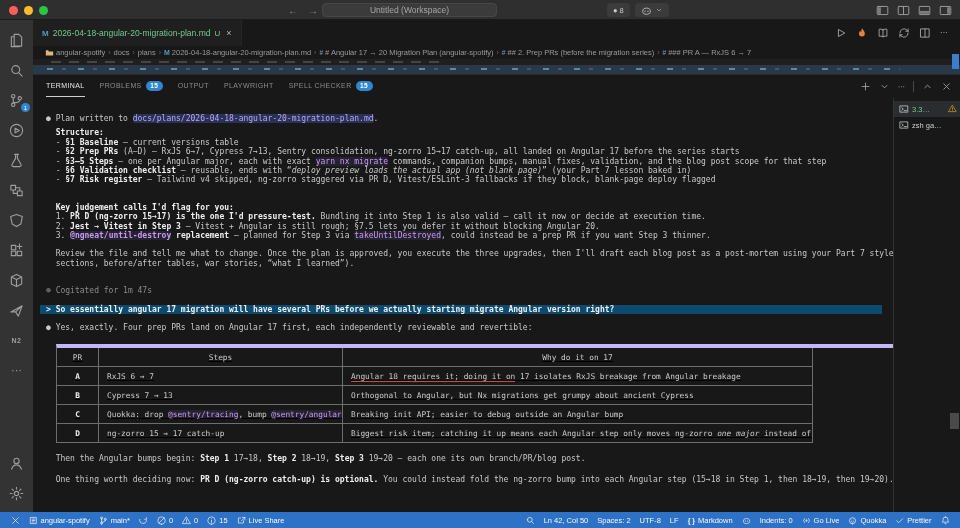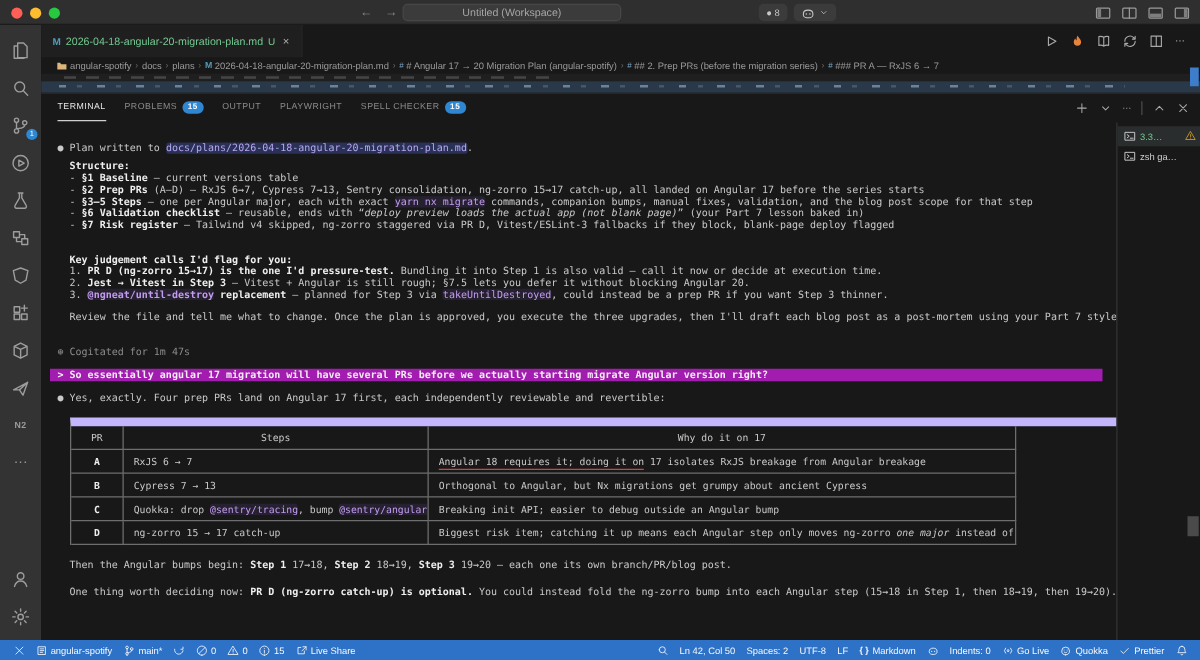--- a/index.html
+++ b/index.html
@@ -63,32 +63,32 @@
   .panel-tab { display:flex; align-items:center; gap:4px; font-size:7px; letter-spacing:.4px; color:#8b8b8b;
     margin-right:15px; height:22px; border-bottom:1px solid transparent; }
   .panel-tab.active { color:#e7e7e7; border-bottom-color:#cfcfcf; }
   .badge { background:#2f86d1; color:#fff; font-size:6.5px; border-radius:8px; padding:1.5px 4.5px; font-weight:bold; }
   .panel-actions { margin-left:auto; display:flex; align-items:center; gap:8px; color:#a8a8a8; }
   .pa-sep { width:1px; height:11px; background:#4a4a4a; }
 
   .panel-body { flex:1; min-height:0; display:flex; }
   .term-wrap { flex:1; min-width:0; position:relative; padding:16px 0 0 13px; overflow:hidden; }
   .term-line { font-family:"DejaVu Sans Mono", monospace; font-size:8px; line-height:9.4px; color:#c9c9c9; white-space:pre; }
-  .term-line.hl { background:#a21caf; width:842px; margin-left:-6px; padding-left:6px; }
+  .term-line.hl { background:#0c4a6e; width:842px; margin-left:-6px; padding-left:6px; }
   .f-bold { font-weight:bold; color:#efefef; }
   .f-italic { font-style:italic;text-align:center; }
   .f-code { color:#c39cf0; background:rgba(130,95,200,.14); border-radius:2px; }
   .f-dim { color:#8b8b8b; }
   .f-path { color:#b9a8f2; background:#2a3157; border-radius:2px; }
   .f-redline { border-bottom:1px solid #d1453f; padding-bottom:.5px; }
   .gap { width:1px; }
 
   .term-table { display:grid; grid-template-columns:42px 244px 470px; width:886px; margin-left:10px;
-    border-top:7px solid #c4b5fd; border-left:1px solid #6e6e6e;
-    font-family:"DejaVu Sans Mono", monospace; font-size:7.8px; }
+    border-top:4px solid #c4b5fd; border-left:1px solid #6e6e6e;
+    font-family:"DejaVu Sans Mono", monospace; font-size:7.8px;text-decoration:underline; }
   .tcell { border-right:1px solid #6e6e6e; border-bottom:1px solid #6e6e6e; padding:5px 8px 4px 8px;
     color:#c9c9c9; line-height:9px; white-space:pre; overflow:hidden; }
   .tcell.hdr { text-align:center; }
   .tcell.prc { text-align:center; font-weight:bold; color:#efefef; }
 
   .term-scrollbar { position:absolute; right:1px; top:393px; width:9px; height:16px; background:#4a4a4a; }
 
   .term-sidebar { width:67px; flex:none; border-left:1px solid #333; padding-top:3px; background:#181818; }
   .ts-item { display:flex; align-items:center; gap:3px; height:16px; padding:0 3px 0 5px; font-size:7.5px; color:#cfcfcf; }
   .ts-item.selected { background:#2a2d2e; }
@@ -407,20 +407,21 @@
               <div class="term-line"><span>  - </span><span class="f-bold">§3–5 Steps</span><span> — one per Angular major, each with exact </span><span class="f-code">yarn nx migrate</span><span> commands, companion bumps, manual fixes, validation, and the blog post scope for that step</span></div>
               <div class="term-line"><span>  - </span><span class="f-bold">§6 Validation checklist</span><span> — reusable, ends with “</span><span class="f-italic">deploy preview loads the actual app (not blank page)</span><span>” (your Part 7 lesson baked in)</span></div>
               <div class="term-line"><span>  - </span><span class="f-bold">§7 Risk register</span><span> — Tailwind v4 skipped, ng-zorro staggered via PR D, Vitest/ESLint-3 fallbacks if they block, blank-page deploy flagged</span></div>
               <div class="gap" style="height:18px"></div>
               <div class="term-line"><span>  </span><span class="f-bold">Key judgement calls I'd flag for you:</span></div>
               <div class="term-line"><span>  1. </span><span class="f-bold">PR D (ng-zorro 15→17) is the one I'd pressure-test.</span><span> Bundling it into Step 1 is also valid — call it now or decide at execution time.</span></div>
               <div class="term-line"><span>  2. </span><span class="f-bold">Jest → Vitest in Step 3</span><span> — Vitest + Angular is still rough; §7.5 lets you defer it without blocking Angular 20.</span></div>
               <div class="term-line"><span>  3. </span><span class="f-code f-bold">@ngneat/until-destroy</span><span class="f-bold"> </span><span class="f-bold">replacement</span><span> — planned for Step 3 via </span><span class="f-code">takeUntilDestroyed</span><span>, could instead be a prep PR if you want Step 3 thinner.</span></div>
               <div class="gap" style="height:9px"></div>
               <div class="term-line"><span>  Review the file and tell me what to change. Once the plan is approved, you execute the three upgrades, then I'll draft each blog post as a post-mortem using your Part 7 style (numbered</span></div>
+              <div class="term-line"><span>  sections, before/after tables, war stories, “what I learned”).</span></div>
               <div class="gap" style="height:18px"></div>
               <div class="term-line"><span class="f-dim">⊛ Cogitated for 1m 47s</span></div>
               <div class="gap" style="height:9px"></div>
               <div class="term-line hl"><span class="f-bold">&gt; So essentially angular 17 migration will have several PRs before we actually starting migrate Angular version right?</span></div>
               <div class="gap" style="height:9px"></div>
               <div class="term-line"><span>● Yes, exactly. Four prep PRs land on Angular 17 first, each independently reviewable and revertible:</span></div>
               <div class="gap" style="height:11px"></div>
               <div class="term-table">
                 <div class="tcell hdr">PR</div>
                 <div class="tcell hdr">Steps</div>

